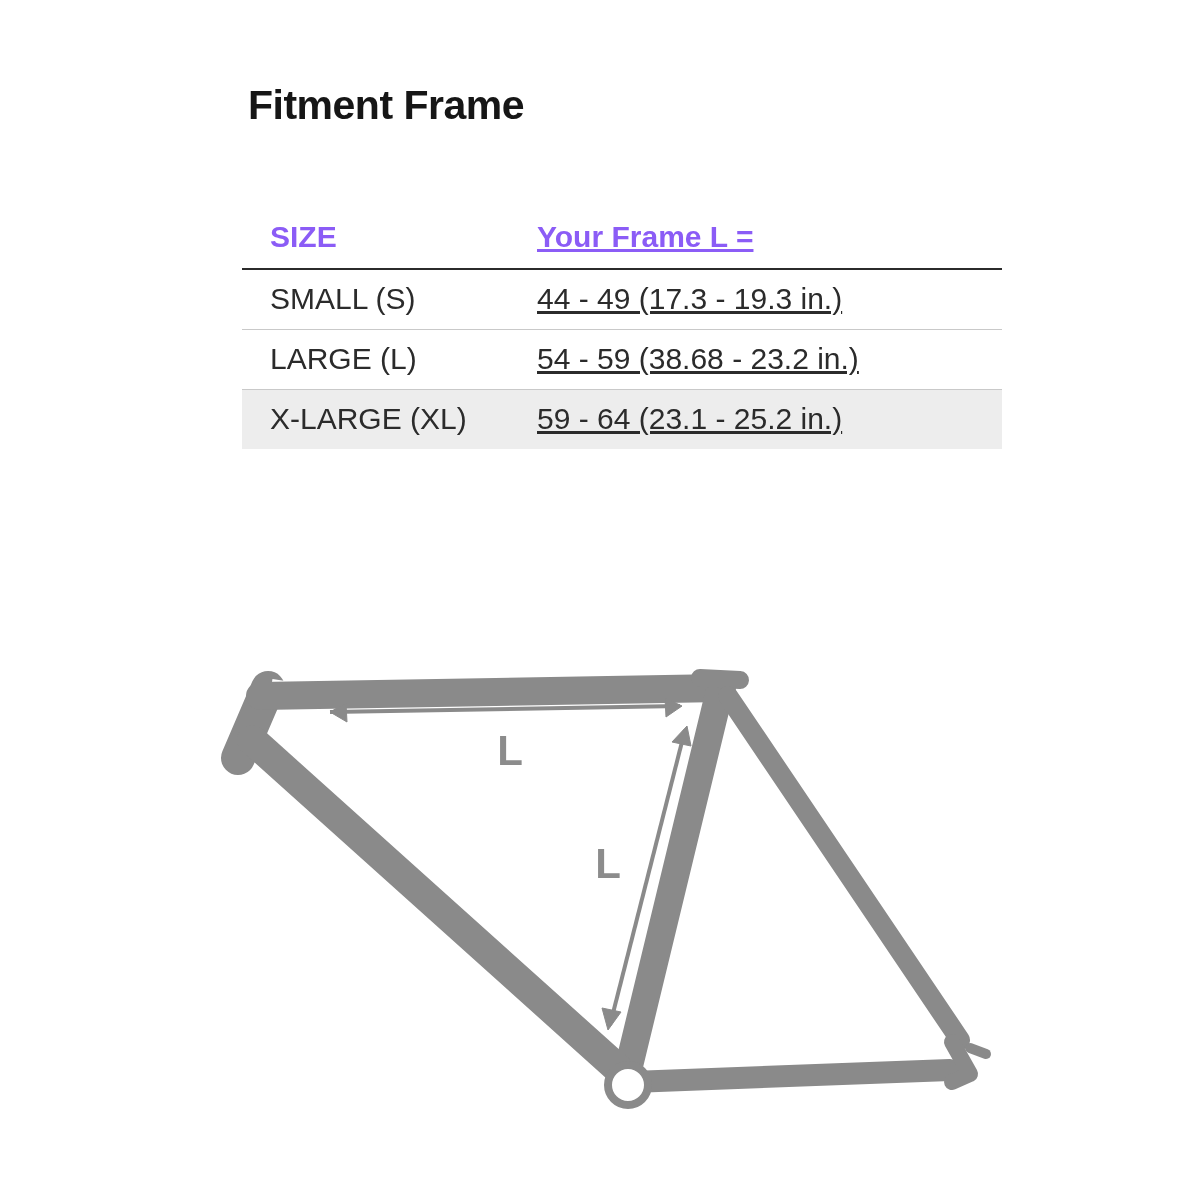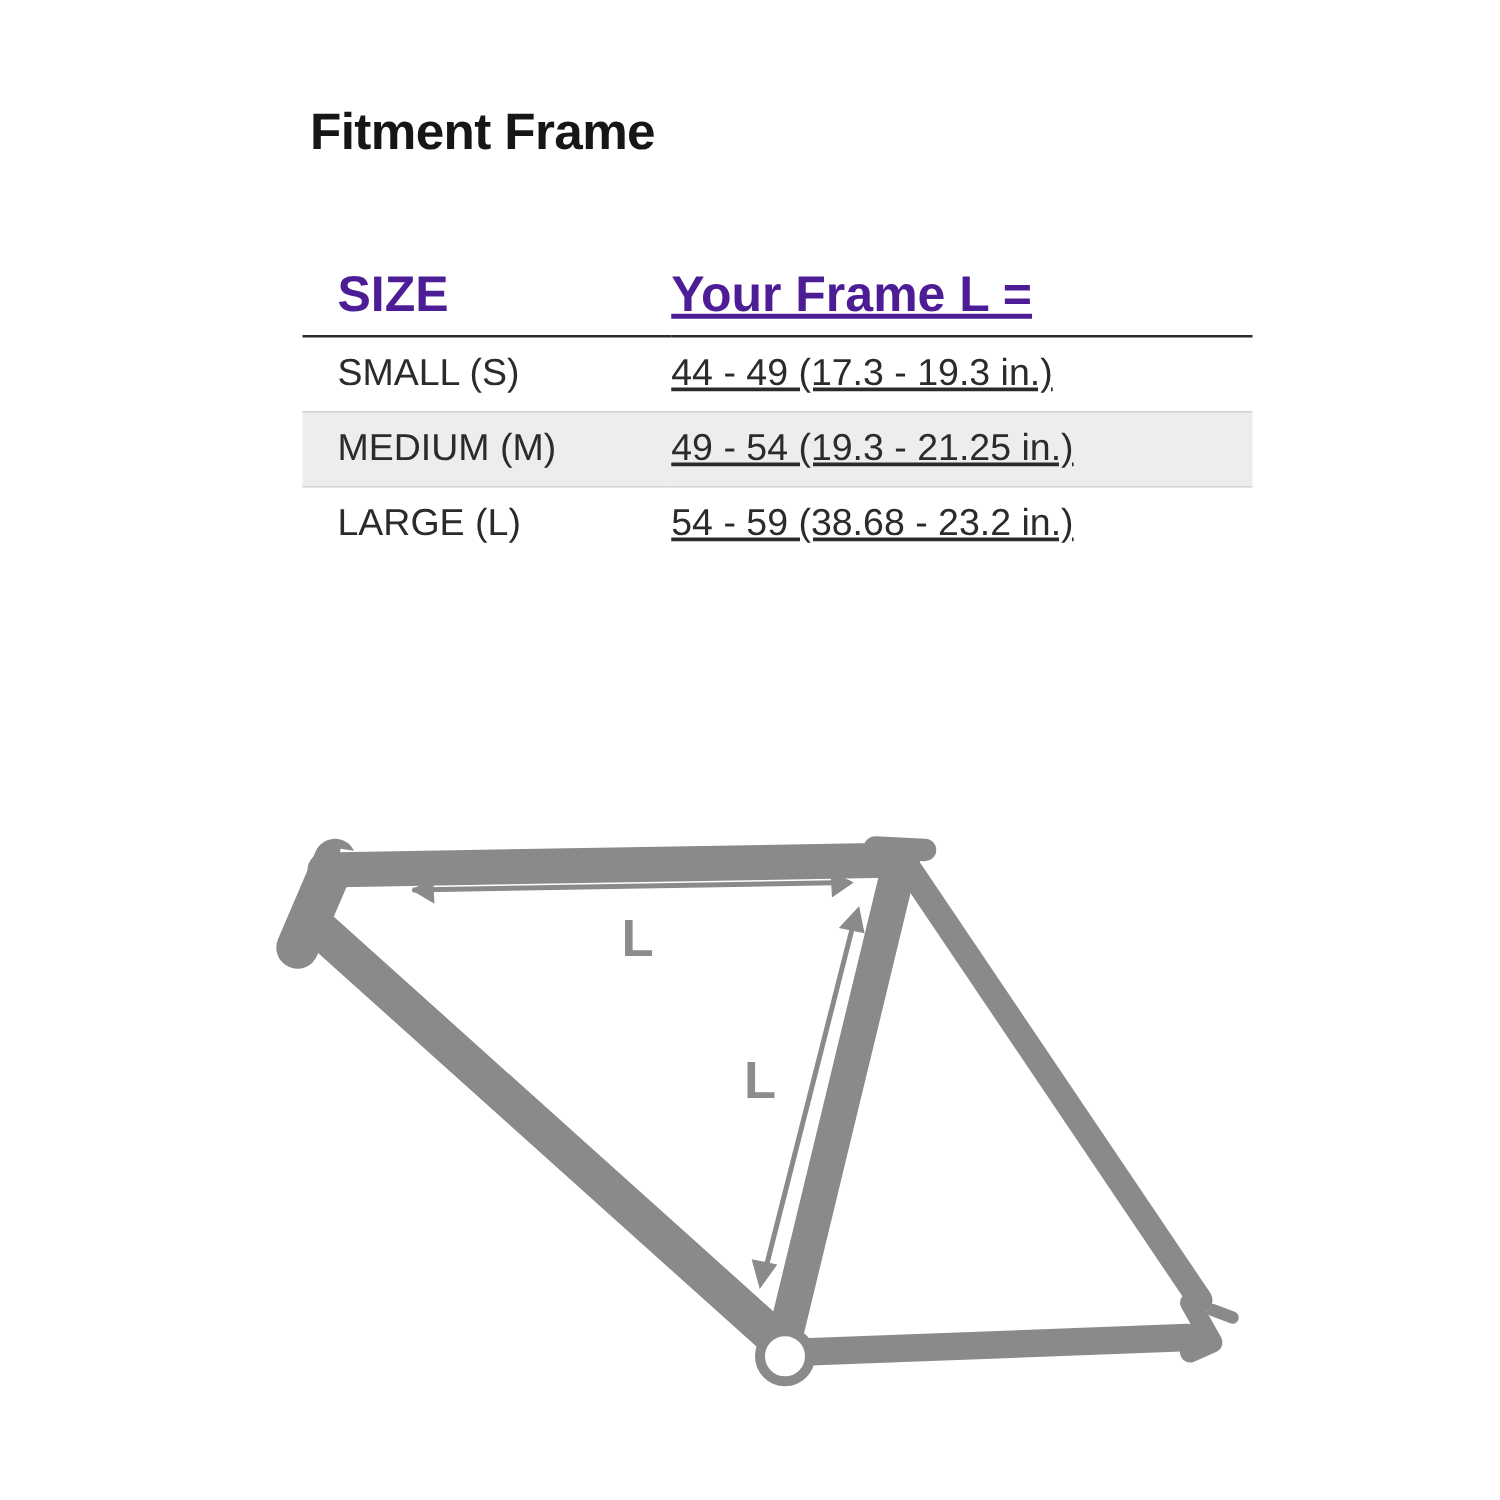--- a/index.html
+++ b/index.html
@@ -43,23 +43,23 @@
   .chart-table th,
   .chart-table td {
     text-align: left;
     font-size: 30px;
     color: #2b2b2b;
     padding: 0;
     vertical-align: middle;
   }
   .chart-table thead th {
     font-weight: bold;
-    font-size: 40px;
+    font-size: 30px;
     height: 64px;
-    color: #4c1d95;
+    color: #8b5cf6;
   }
   .chart-table thead tr {
     border-bottom: 2px solid #2b2b2b;
   }
   .chart-table tbody tr {
     height: 60px;
     border-bottom: 1px solid #c9c9c9;
   }
   .chart-table tbody tr.shaded {
     background: #ededed;
@@ -99,27 +99,27 @@
       <tr>
         <th class="col-size">SIZE</th>
         <th class="col-frame">Your Frame L =</th>
       </tr>
     </thead>
     <tbody>
       <tr>
         <td class="col-size">SMALL (S)</td>
         <td class="col-frame">44 - 49 (17.3 - 19.3 in.)</td>
       </tr>
-      <tr class="shaded">
-        <td class="col-size">MEDIUM (M)</td>
-        <td class="col-frame">49 - 54 (19.3 - 21.25 in.)</td>
-      </tr>
       <tr>
         <td class="col-size">LARGE (L)</td>
         <td class="col-frame">54 - 59 (38.68 - 23.2 in.)</td>
+      </tr>
+      <tr class="shaded">
+        <td class="col-size">X-LARGE (XL)</td>
+        <td class="col-frame">59 - 64 (23.1 - 25.2 in.)</td>
       </tr>
     </tbody>
   </table>
 
   <div class="frame-figure">
     <svg width="880" height="540" viewBox="0 0 880 540" xmlns="http://www.w3.org/2000/svg">
       <g stroke="#8a8a8a" fill="none" stroke-linecap="butt">
 
         <path d="M 88 58 L 58 128" stroke-width="34" stroke-linecap="round"></path>
 

